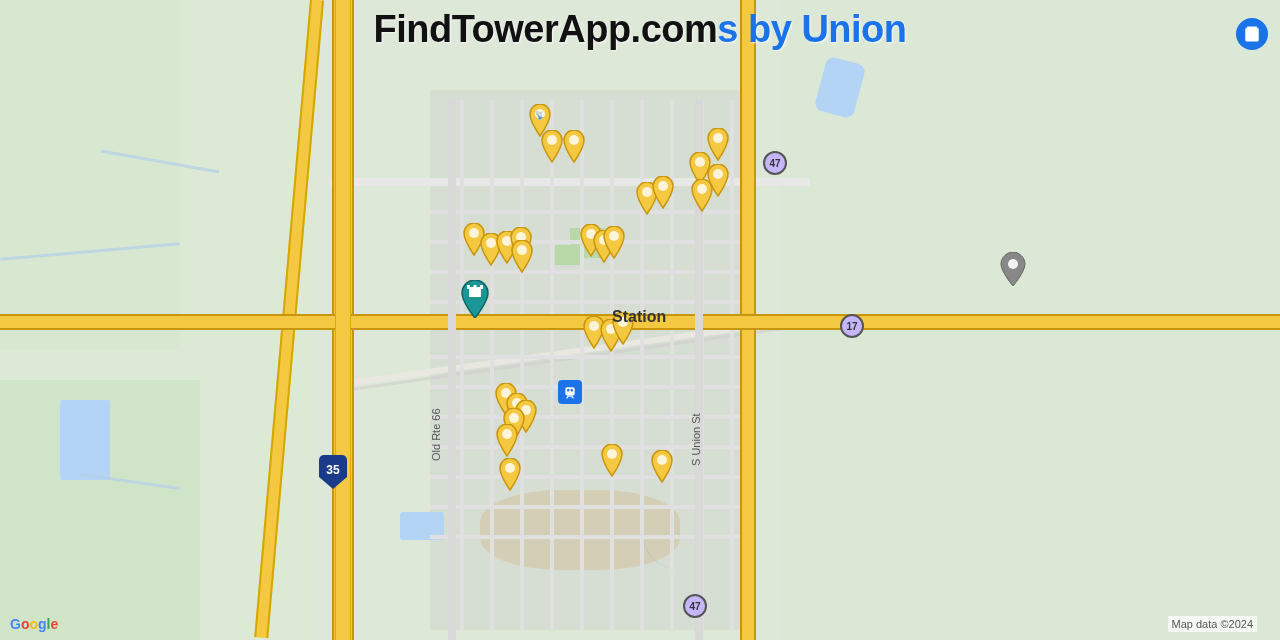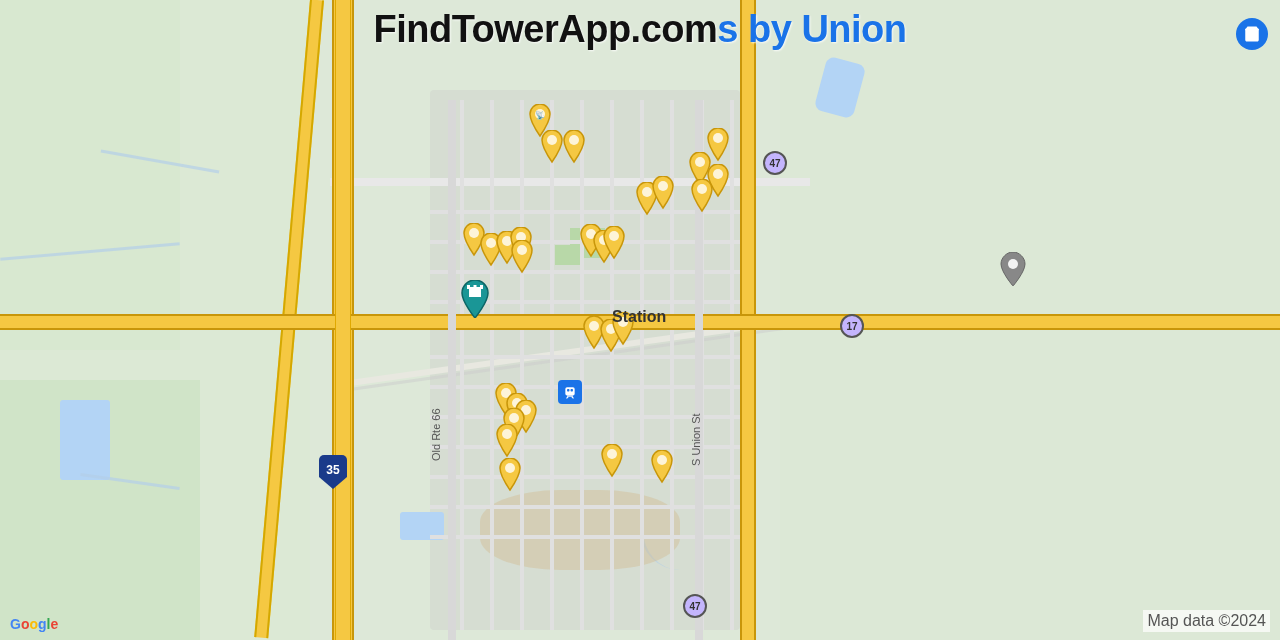--- a/index.html
+++ b/index.html
@@ -77,22 +77,22 @@
     }
     .g-blue { color: #4285f4; }
     .g-red { color: #ea4335; }
     .g-yellow { color: #fbbc05; }
     .g-green { color: #34a853; }
 
     
     .map-data {
       position: absolute;
       bottom: 8px;
-      right: 10px;
-      font-size: 16px;
+      right: 23px;
+      font-size: 11px;
       color: #555;
       background: rgba(255,255,255,0.7);
       padding: 2px 4px;
       z-index: 100;
     }
 
     
     .tower-pin {
       position: absolute;
       width: 28px;

